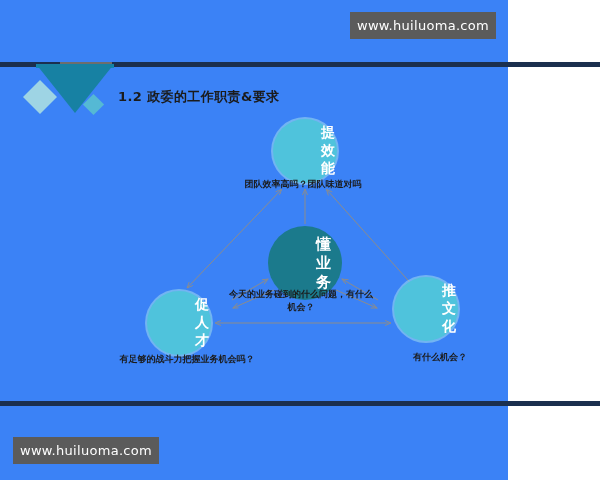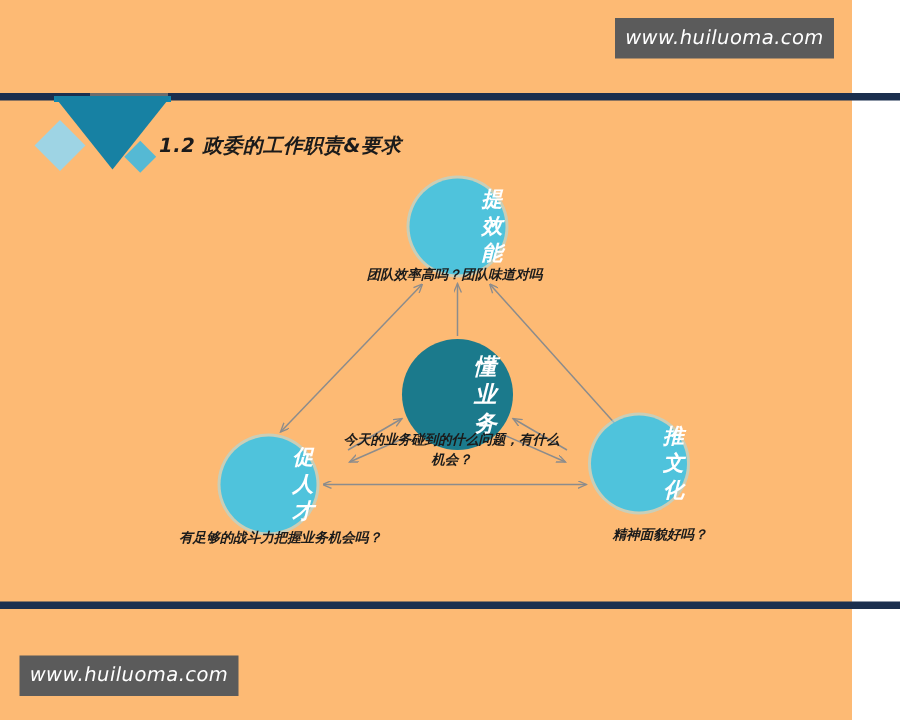--- a/index.html
+++ b/index.html
@@ -8,24 +8,23 @@
   }
   body {
     width: 600px;
     height: 480px;
     background: #ffffff;
     font-family: "DejaVu Sans", "Liberation Sans", sans-serif;
     overflow: hidden;
   }
   #slide {
     position: relative;
-    width: 568px;
+    width: 508px;
     height: 480px;
-    background: #fdba74;
-    font-style: italic;
+    background: #3b82f6;
   }
 
   
   .watermark {
     position: absolute;
     background: #5b5b5b;
     color: #ffffff;
     font-family: "DejaVu Sans", "Liberation Sans", sans-serif;
     font-size: 13px;
     letter-spacing: 0.3px;
@@ -111,21 +110,21 @@
     left: 14px;
     top: 0px;
     width: 78px;
     height: 4px;
     background: #0f88b0;
   }
 
   
   #page-title {
     position: absolute;
-    left: 106px;
+    left: 118px;
     top: 88px;
     font-size: 13px;
     font-weight: bold;
     color: #1b1b1b;
     letter-spacing: 0.4px;
     white-space: nowrap;
   }
 
   
   #diagram {
@@ -256,18 +255,18 @@
     <div id="node-center" class="node node-center">懂业务</div>
 
     <div id="node-right" class="node node-outer">推文化</div>
 
     <div id="caption-top" class="caption">团队效率高吗？团队味道对吗</div>
 
     <div id="caption-left" class="caption">有足够的战斗力把握业务机会吗？</div>
 
     <div id="caption-center" class="caption">今天的业务碰到的什么问题，有什么机会？</div>
 
-    <div id="caption-right" class="caption">精神面貌好吗？</div>
+    <div id="caption-right" class="caption">有什么机会？</div>
   </div>
 
   <div id="watermark-bottom" class="watermark">www.huiluoma.com</div>
 
 </div>
 
 </body></html>

